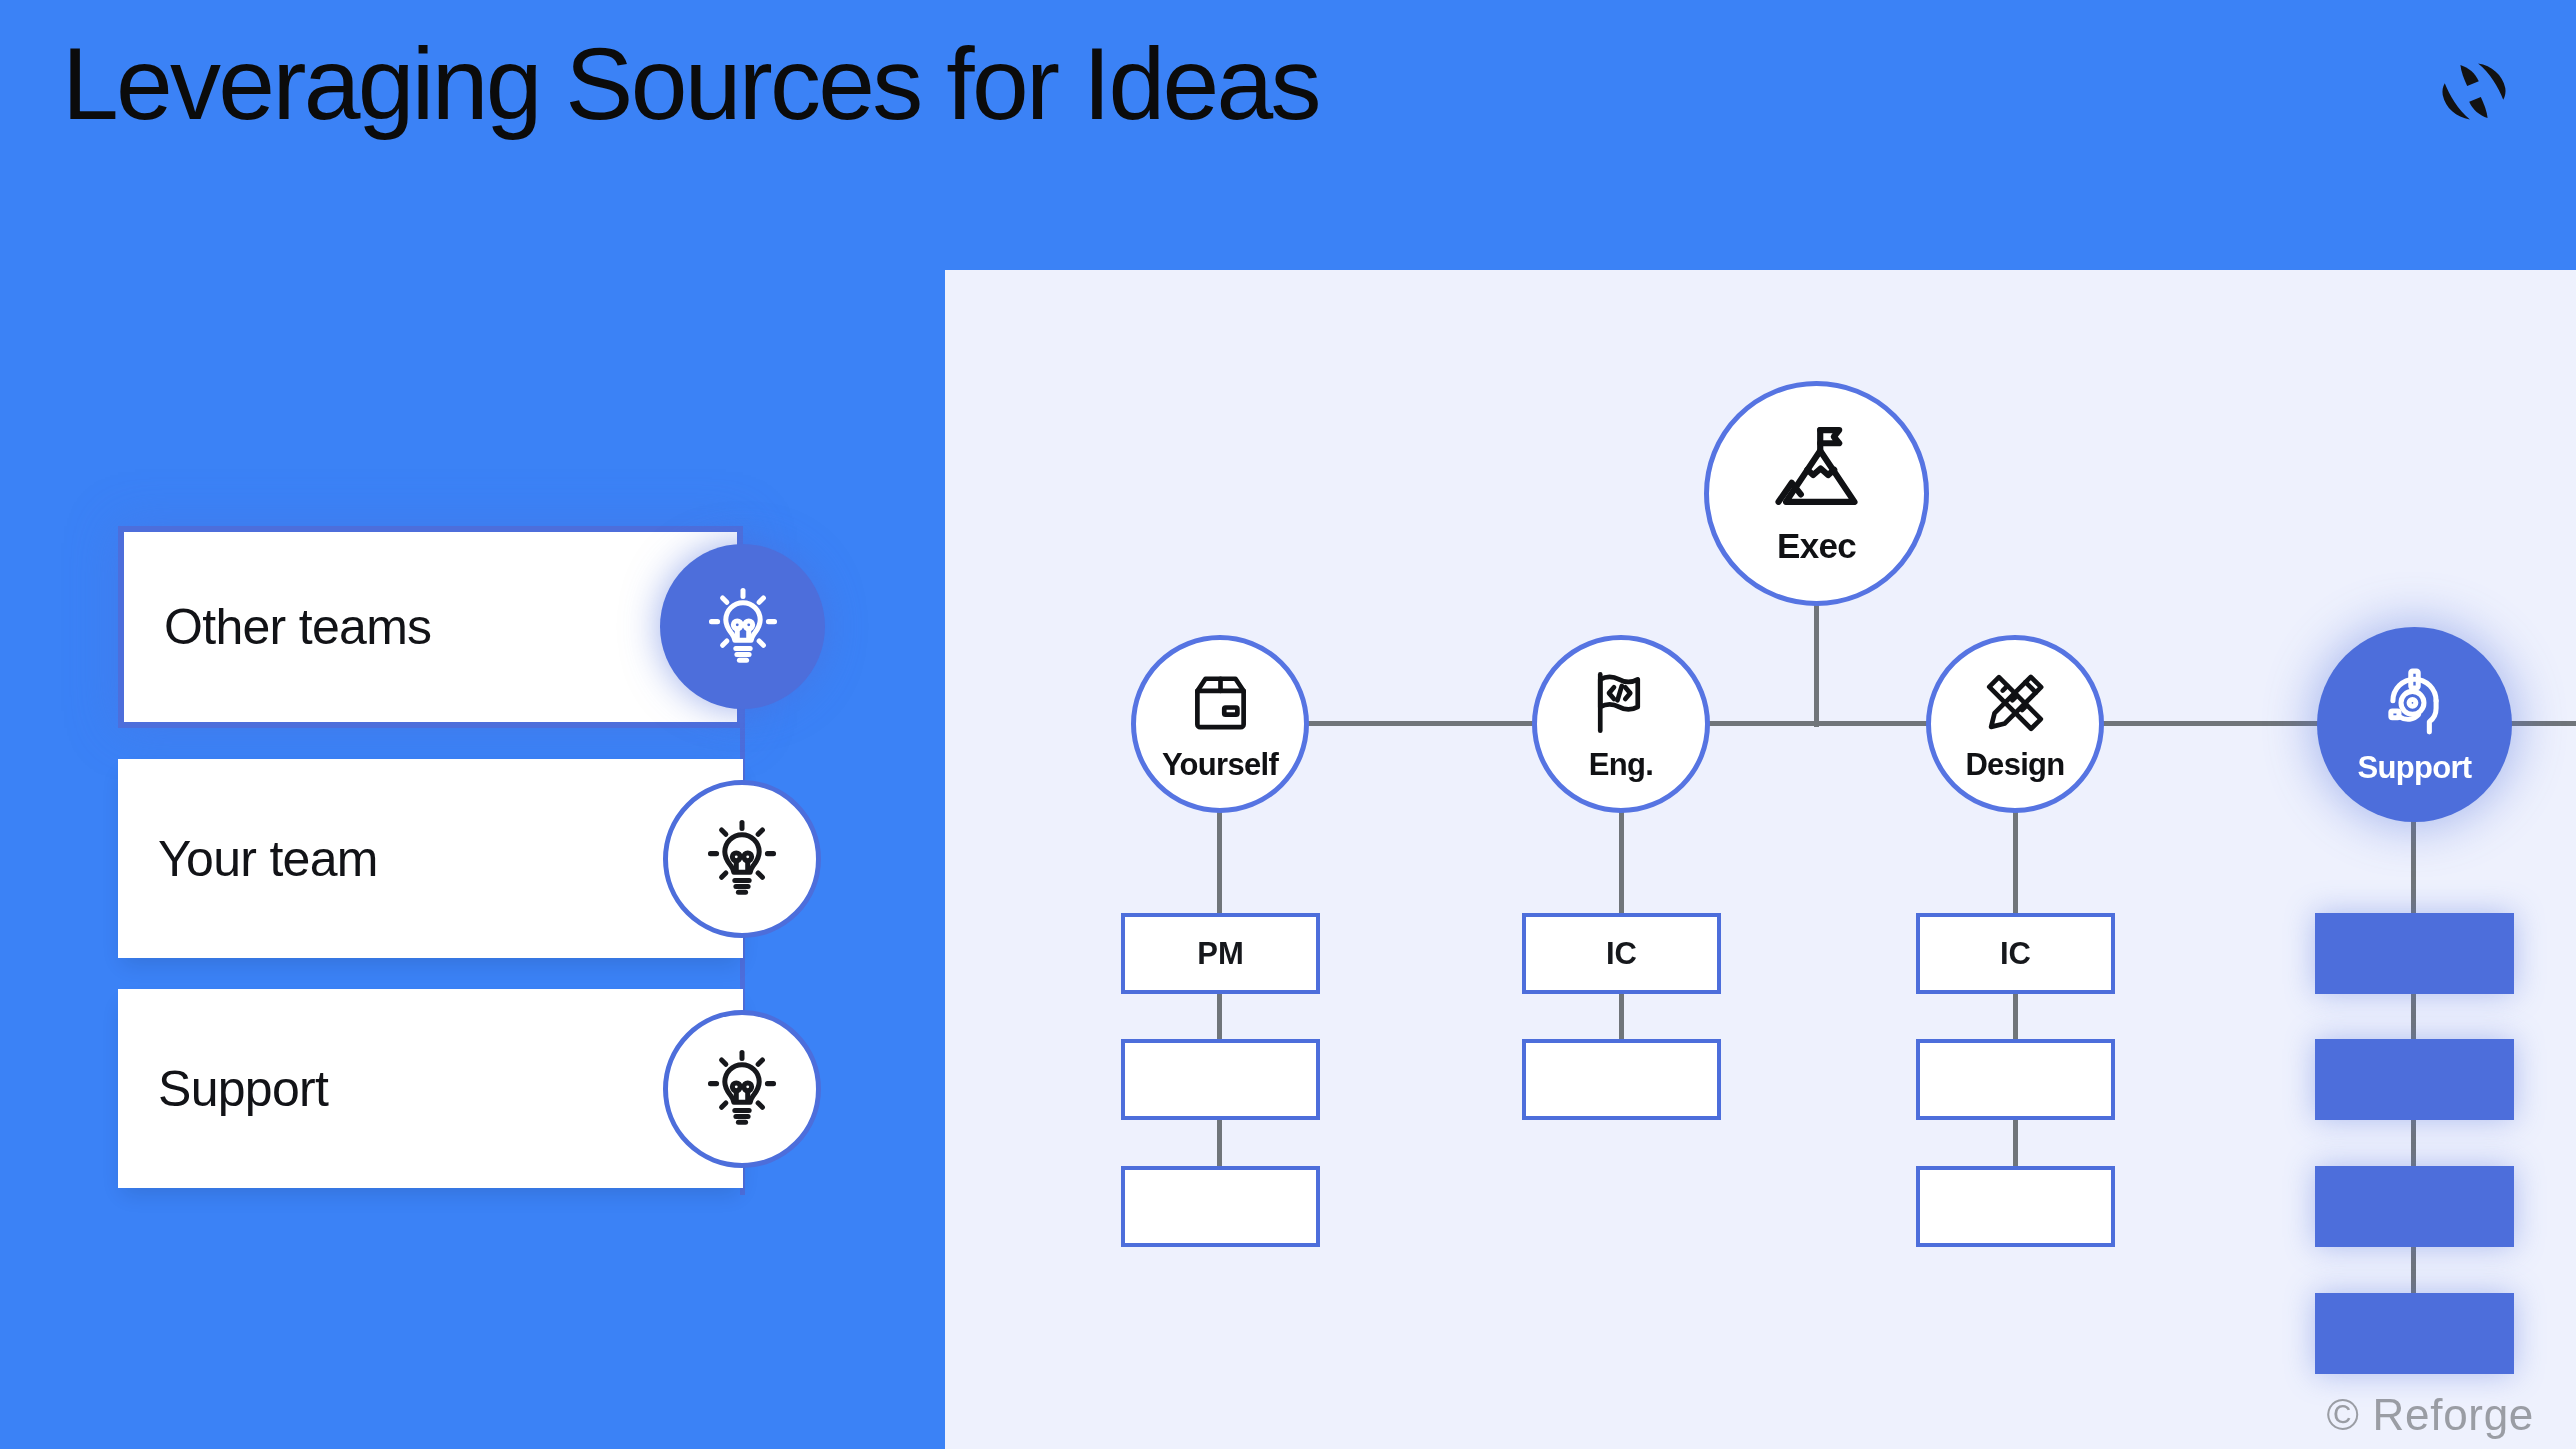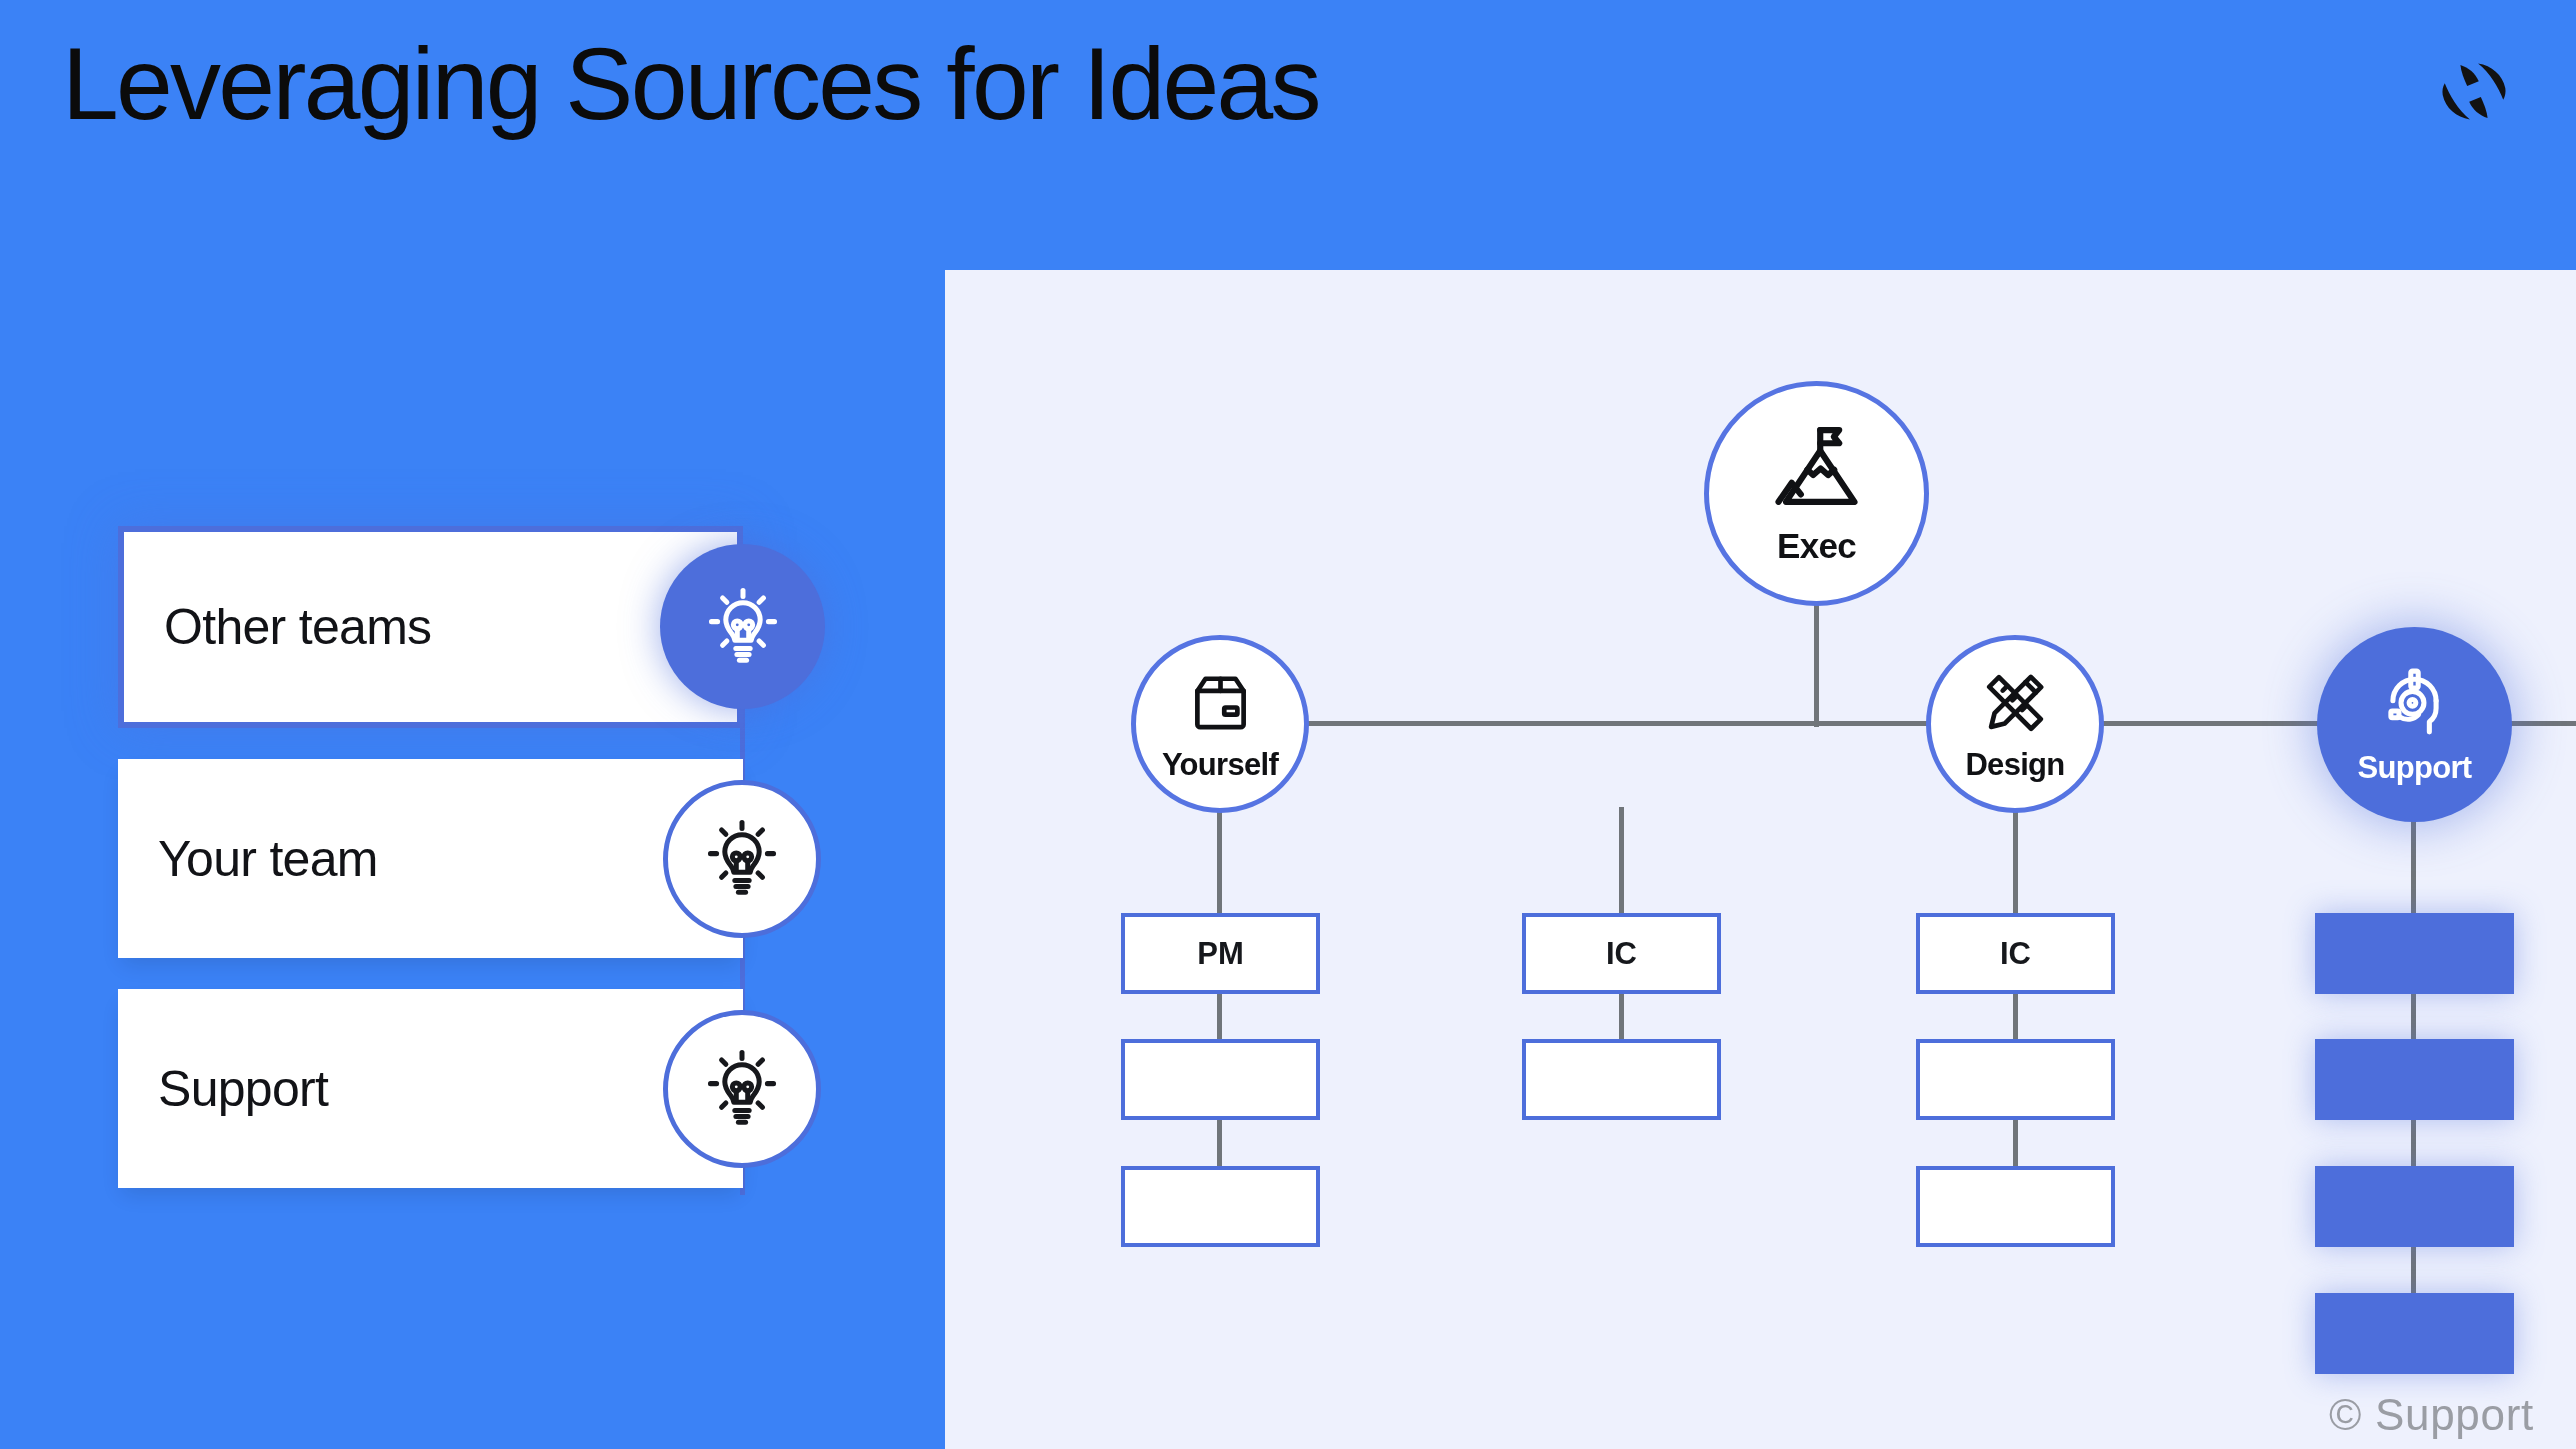--- a/index.html
+++ b/index.html
@@ -189,20 +189,30 @@
     <div class="node node-dept" style="left:186px;top:365px;">
       <svg viewBox="0 0 24 24" fill="none" stroke="currentColor" stroke-width="1.5" stroke-linecap="round" stroke-linejoin="round">
         <path d="M4.6 8.3 7.2 4.4h9.6l2.6 3.9V19a.9.9 0 0 1-.9.9H5.5a.9.9 0 0 1-.9-.9Z"></path>
         <path d="M4.6 8.3h14.8"></path>
           <path d="M12 4.4v3.9"></path>
         <rect x="13.2" y="13.6" width="4.2" height="2.3" rx="0.4"></rect>
       </svg>
       <span class="node-label">Yourself</span>
     </div>
 
+    <div class="node node-dept" style="left:587px;top:365px;">
+      <svg viewBox="0 0 24 24" fill="none" stroke="currentColor" stroke-width="1.5" stroke-linecap="round" stroke-linejoin="round">
+        <path d="M5.2 21V3"></path>
+        <path d="M5.2 4.6c2-1.1 4-1.1 6 0s4 1.1 6 0v8.8c-2 1.1-4 1.1-6 0s-4-1.1-6 0Z"></path>
+        <path d="M9.6 7.1 8 9l1.6 1.9"></path>
+        <path d="M13.2 7.1 14.8 9l-1.6 1.9"></path>
+        <path d="M12.1 6.7l-1.4 4.6"></path>
+      </svg>
+      <span class="node-label">Eng.</span>
+    </div>
 
     <div class="node node-dept" style="left:981px;top:365px;">
       <svg viewBox="0 0 24 24" fill="none" stroke="currentColor" stroke-width="1.5" stroke-linecap="round" stroke-linejoin="round">
         <path d="M16.9 3.8l3.3 3.3L8.6 18.7l-4.4 1.1 1.1-4.4Z"></path>
         <path d="M15.2 5.5l3.3 3.3"></path>
         <path d="M6.7 3.9 3.6 7l13.4 13.4 3.1-3.1Z"></path>
         <path d="M7.9 8.2l1.5-1.5"></path>
           <path d="M11 11.3l1.5-1.5"></path>
           <path d="M14.1 14.4l1.5-1.5"></path>
       </svg>
@@ -247,17 +257,17 @@
       </div>
     <div class="obox" style="left:971px;top:896px;">
         <span></span>
       </div>
 
     <div class="fbox" style="left:1370px;top:643px;"></div>
     <div class="fbox" style="left:1370px;top:769px;"></div>
     <div class="fbox" style="left:1370px;top:896px;"></div>
     <div class="fbox" style="left:1370px;top:1023px;"></div>
 
-    <div class="watermark">© Support</div>
+    <div class="watermark">© Reforge</div>
   </div>
 
 </div>
 
 
 </body></html>

